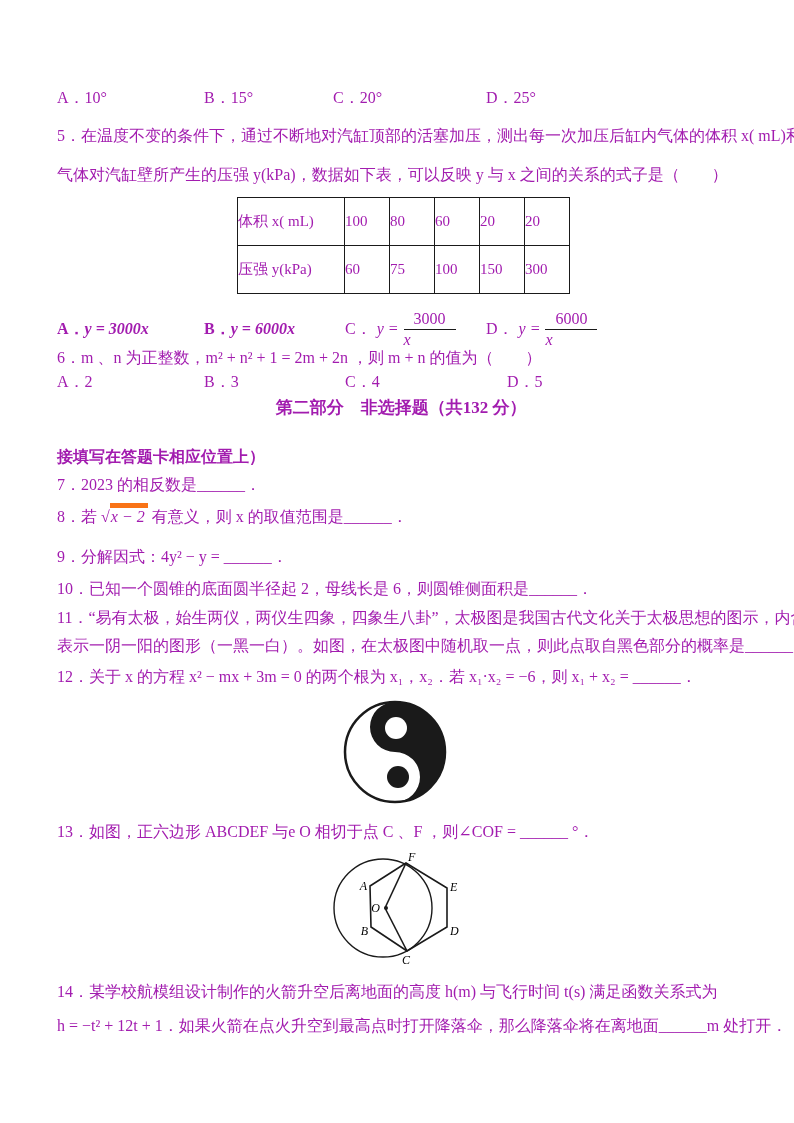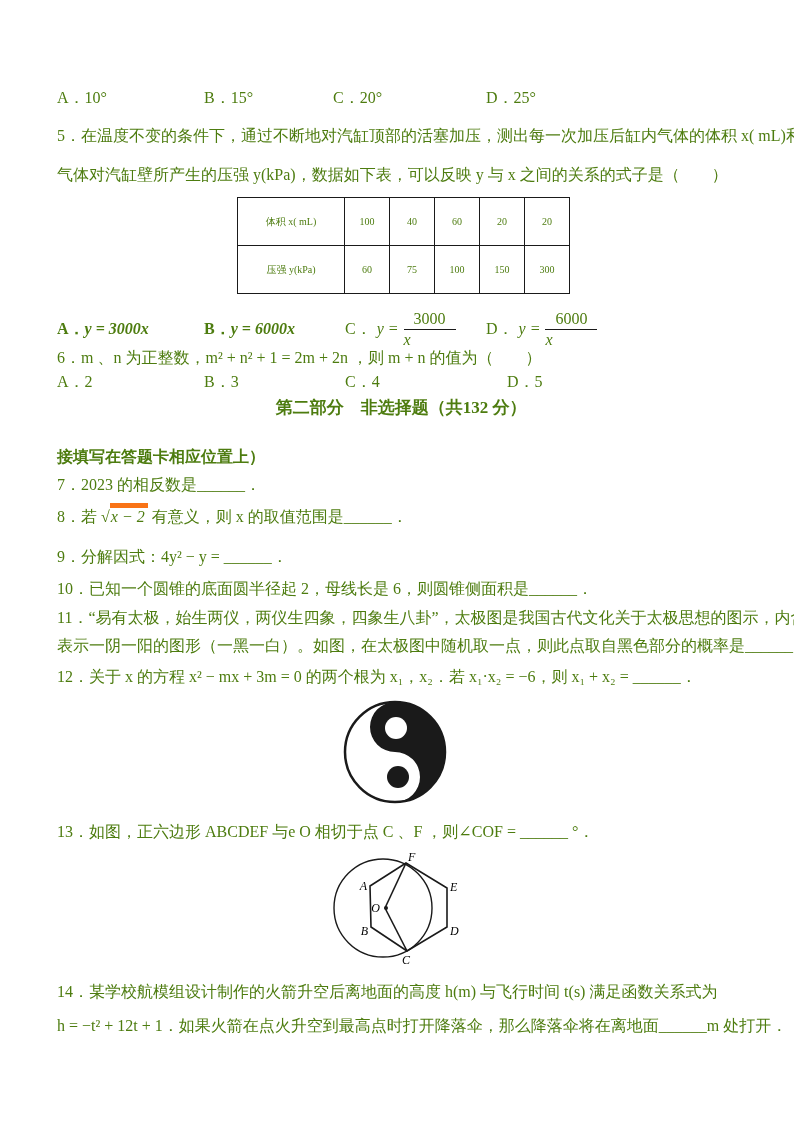--- a/index.html
+++ b/index.html
@@ -2,41 +2,41 @@
 <html><head>
 <meta charset="utf-8">
 <style>
   html,body{margin:0;padding:0;background:#e8e8e8;}
   .page{
     position:relative;
     width:794px;height:1123px;
     margin:0 auto;
     background:#ffffff;
     font-family:"Liberation Serif","DejaVu Serif",serif;
-    font-size:16px;color:#4d7c0f;
+    font-size:16px;color:#a21caf;
     overflow:hidden;
   }
   .line{position:absolute;left:57px;white-space:nowrap;line-height:1.25;}
   .center-line{position:absolute;left:4px;width:794px;text-align:center;white-space:nowrap;line-height:1.25;}
   .bold{font-weight:bold;}
   .opt-row{position:absolute;left:57px;width:700px;height:24px;}
   .opt{position:absolute;top:0;white-space:nowrap;}
   .mi{font-style:italic;}
   
   .frac-row{position:absolute;left:57px;width:700px;height:48px;}
   .frac-opt{position:absolute;top:0;height:48px;display:flex;align-items:center;gap:5px;}
   .plain-opt{position:absolute;top:14px;white-space:nowrap;font-weight:bold;}
   .frac{display:inline-block;vertical-align:middle;line-height:1.1;}
   .frac .num{display:block;border-bottom:1px solid #1a1a1a;padding:0 10px 1px 10px;}
   .frac .den{display:block;padding-top:1px;}
   
   .vtab{position:absolute;left:237px;top:197px;border-collapse:collapse;}
   .vtab td{
-    border:1px solid #1a1a1a;text-align:center;vertical-align:middle;
-    height:47px;padding:0;font-size:10px;
+    border:1px solid #1a1a1a;vertical-align:middle;
+    height:47px;padding:0;font-size:15px;
   }
   .vtab td.hcell{width:106px;}
   .vtab td.vcell{width:44px;}
   
   .rad{font-style:normal;}
   .radicand{border-top:5px solid #f97316;font-style:italic;padding:0 3px 0 1px;}
   figure{margin:0;padding:0;}
   .fig{position:absolute;}
   svg text{font-family:"Liberation Serif","DejaVu Serif",serif;}
 </style>
@@ -53,21 +53,21 @@
   </div>
 
   <div class="line" style="top:126px">5．在温度不变的条件下，通过不断地对汽缸顶部的活塞加压，测出每一次加压后缸内气体的体积 x( mL)和</div>
   <div class="line" style="top:165px">气体对汽缸壁所产生的压强 y(kPa)，数据如下表，可以反映 y 与 x 之间的关系的式子是（　　）</div>
 
   <table class="vtab">
     <tbody>
         <tr>
       <td class="hcell">体积 x( mL)</td>
       <td class="vcell">100</td>
-      <td class="vcell">40</td>
+      <td class="vcell">80</td>
       <td class="vcell">60</td>
       <td class="vcell">20</td>
       <td class="vcell">20</td>
     </tr>
     <tr>
       <td class="hcell">压强 y(kPa)</td>
       <td class="vcell">60</td>
       <td class="vcell">75</td>
       <td class="vcell">100</td>
       <td class="vcell">150</td>

